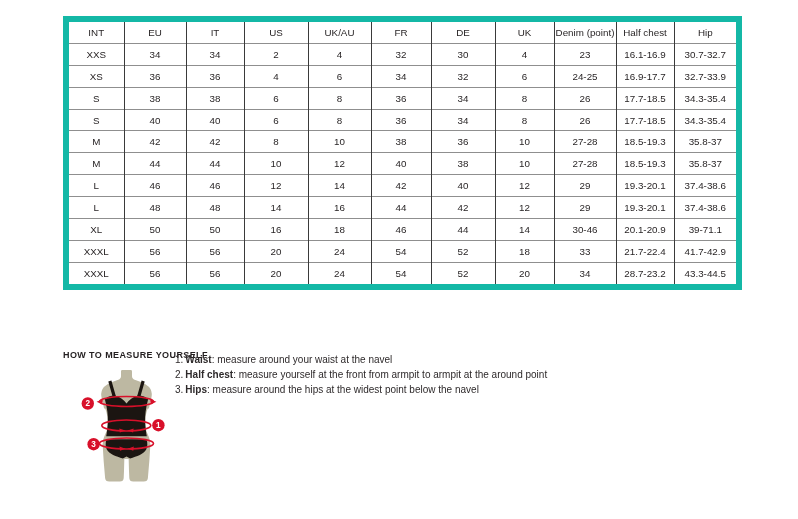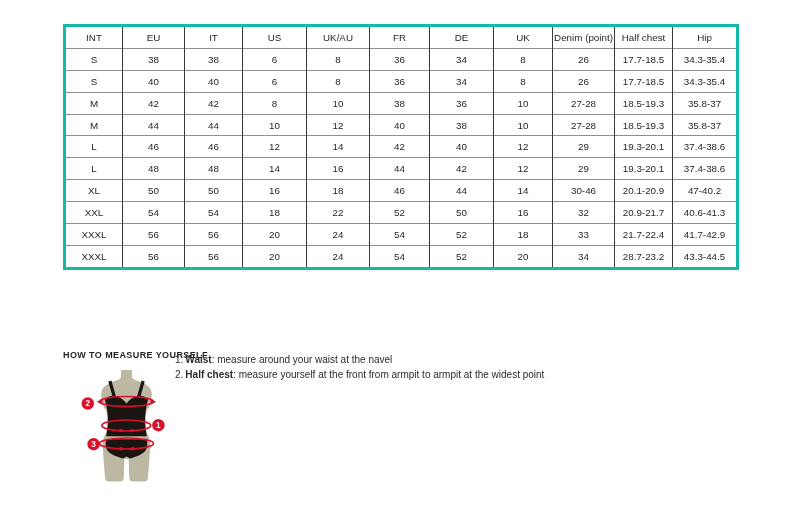--- a/index.html
+++ b/index.html
@@ -1,23 +1,23 @@
 <!DOCTYPE html>
 <html><head>
 <meta charset="utf-8">
 <style>
   html,body{margin:0;padding:0}
   body{
     width:798px;height:519px;background:#ffffff;position:relative;overflow:hidden;
     font-family:"Liberation Sans",sans-serif;color:#231f20;
   }
   .size-table{
-    position:absolute;left:63px;top:24px;
+    position:absolute;left:63px;top:16px;
     border-collapse:collapse;table-layout:fixed;
-    border:3px solid #14b8a6;
+    border:6px solid #14b8a6;
   }
   .size-table th,.size-table td{
     border-left:1px solid #3a3a3a;
     border-top:1px solid #8f8f8f;
     font-weight:400;font-size:9.8px;color:#231f20;
     text-align:center;vertical-align:middle;
     height:20.9px;padding:0;white-space:nowrap;overflow:hidden;
   }
   .size-table th:first-child,.size-table td:first-child{border-left:none}
   .size-table thead th{border-top:none}
@@ -58,20 +58,46 @@
         <th>FR</th>
         <th>DE</th>
         <th>UK</th>
         <th>Denim (point)</th>
         <th>Half chest</th>
         <th>Hip</th>
       </tr>
   </thead>
   <tbody id="body-rows">
       <tr>
+        <td>XXS</td>
+        <td>34</td>
+        <td>34</td>
+        <td>2</td>
+        <td>4</td>
+        <td>32</td>
+        <td>30</td>
+        <td>4</td>
+        <td>23</td>
+        <td>16.1-16.9</td>
+        <td>30.7-32.7</td>
+      </tr>
+      <tr>
+        <td>XS</td>
+        <td>36</td>
+        <td>36</td>
+        <td>4</td>
+        <td>6</td>
+        <td>34</td>
+        <td>32</td>
+        <td>6</td>
+        <td>24-25</td>
+        <td>16.9-17.7</td>
+        <td>32.7-33.9</td>
+      </tr>
+      <tr>
         <td>S</td>
         <td>38</td>
         <td>38</td>
         <td>6</td>
         <td>8</td>
         <td>36</td>
         <td>34</td>
         <td>8</td>
         <td>26</td>
         <td>17.7-18.5</td>
@@ -146,34 +172,21 @@
         <td>XL</td>
         <td>50</td>
         <td>50</td>
         <td>16</td>
         <td>18</td>
         <td>46</td>
         <td>44</td>
         <td>14</td>
         <td>30-46</td>
         <td>20.1-20.9</td>
-        <td>47-40.2</td>
-      </tr>
-      <tr>
-        <td>XXL</td>
-        <td>54</td>
-        <td>54</td>
-        <td>18</td>
-        <td>22</td>
-        <td>52</td>
-        <td>50</td>
-        <td>16</td>
-        <td>32</td>
-        <td>20.9-21.7</td>
-        <td>40.6-41.3</td>
+        <td>39-71.1</td>
       </tr>
       <tr>
         <td>XXXL</td>
         <td>56</td>
         <td>56</td>
         <td>20</td>
         <td>24</td>
         <td>54</td>
         <td>52</td>
         <td>18</td>
@@ -237,15 +250,16 @@
       <text x="9.8" y="38.4" fill="#ffffff">2</text>
       <circle cx="80.4" cy="57.2" r="6.2" fill="#d8102a"></circle>
       <text x="80.4" y="60.1" fill="#ffffff">1</text>
       <circle cx="15.6" cy="76.2" r="6.2" fill="#d8102a"></circle>
       <text x="15.6" y="79.1" fill="#ffffff">3</text>
     </g>
   </svg>
 
   <div class="steps" id="steps">
       <div class="step"><span class="num">1.</span><b class="label">Waist</b><span>: measure around your waist at the navel</span></div>
-      <div class="step"><span class="num">2.</span><b class="label">Half chest</b><span>: measure yourself at the front from armpit to armpit at the widest point</span></div>
+      <div class="step"><span class="num">2.</span><b class="label">Half chest</b><span>: measure yourself at the front from armpit to armpit at the around point</span></div>
+      <div class="step"><span class="num">3.</span><b class="label">Hips</b><span>: measure around the hips at the widest point below the navel</span></div>
     </div>
 </div>
 
 </body></html>

